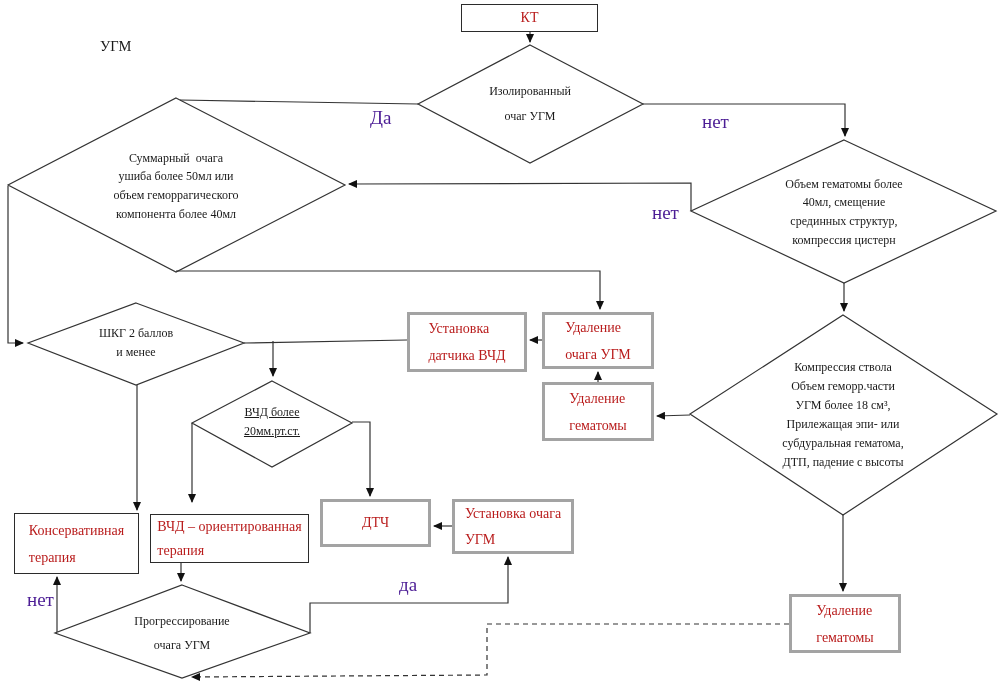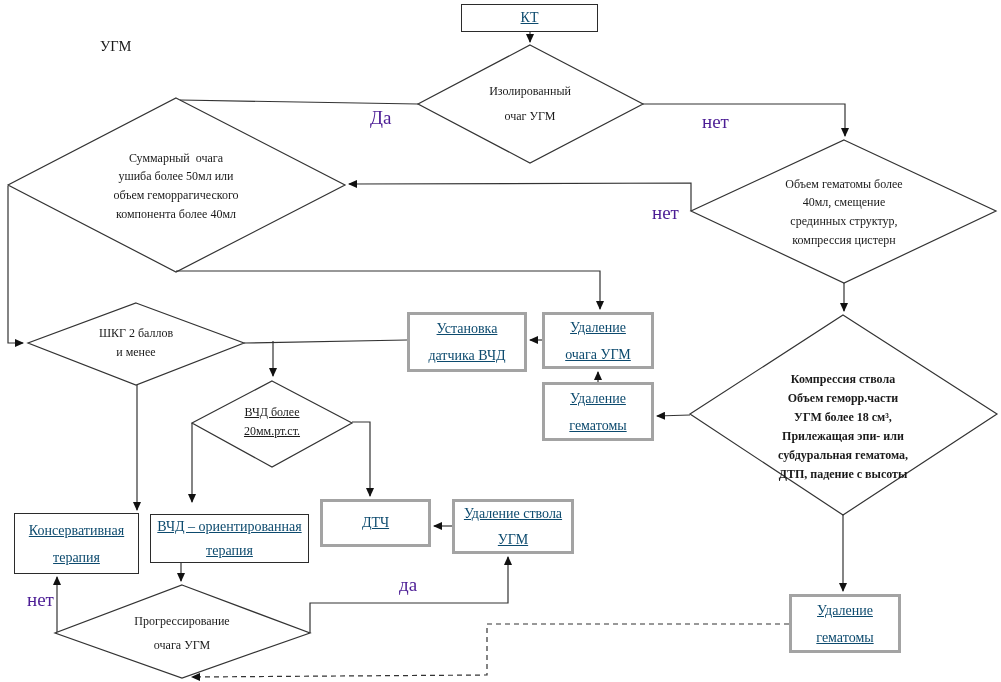--- a/index.html
+++ b/index.html
@@ -2,39 +2,39 @@
 <html><head>
 <meta charset="utf-8">
 <style>
   html,body{margin:0;padding:0;background:#fff;}
   #page{position:relative;width:1001px;height:682px;background:#ffffff;overflow:hidden;
         font-family:"Liberation Serif", serif;color:#1a1a1a;}
   #wires{position:absolute;left:0;top:0;}
   .dlabel{position:absolute;display:flex;align-items:center;justify-content:center;
           text-align:center;white-space:pre-wrap;font-size:12px;line-height:1.55;color:#1a1a1a;}
   .box{position:absolute;background:#fff;border:1px solid #2b2b2b;box-sizing:border-box;
-       display:flex;align-items:center;justify-content:center;text-align:center;
-       white-space:pre-wrap;font-size:14px;line-height:27px;color:#0c4a6e;text-decoration:underline;}
+       display:flex;align-items:center;justify-content:center;text-align:left;
+       white-space:pre-wrap;font-size:14px;line-height:27px;color:#b91c1c;}
   .box.thick{border:3px solid #a3a3a3;}
   .elabel{position:absolute;font-size:19px;color:#4c1d95;}
   #title-label{position:absolute;left:100px;top:38px;font-size:14.5px;}
   
   #n-kt{left:461px;top:4px;width:137px;height:28px;line-height:normal;}
   #n-sensor{left:407px;top:312px;width:120px;height:60px;}
   #n-rfm{left:542px;top:312px;width:112px;height:57px;}
   #n-rhm{left:542px;top:382px;width:112px;height:59px;}
   #n-conservative{left:14px;top:513px;width:125px;height:61px;}
   #n-icptherapy{left:150px;top:494px;width:159px;height:49px;line-height:24px;margin-top:20px;}
   #n-dtch{left:320px;top:499px;width:111px;height:48px;line-height:normal;}
   #n-rfb{left:452px;top:499px;width:122px;height:55px;line-height:26px;}
   #n-rhb{left:789px;top:594px;width:112px;height:59px;}
   #d-isolated{left:430px;top:74px;width:200px;height:60px;line-height:2.1;}
   #d-summary{left:56px;top:145px;width:240px;height:82px;}
   #d-volume{left:724px;top:170px;width:240px;height:84px;}
-  #d-compression{left:723px;top:364px;width:240px;height:126px;line-height:1.58;font-weight:bold;}
+  #d-compression{left:723px;top:352px;width:240px;height:126px;line-height:1.58;}
   #d-gcs{left:56px;top:321px;width:160px;height:44px;}
   #d-icp{left:192px;top:400px;width:160px;height:44px;text-decoration:underline;}
   #d-progression{left:62px;top:608px;width:240px;height:50px;line-height:2.0;}
   #el-yes-top{left:370px;top:107px;}
   #el-no-top{left:702px;top:111px;}
   #el-no-mid{left:652px;top:202px;}
   #el-yes-bottom{left:399px;top:574px;}
   #el-no-bottom{left:27px;top:589px;}
 </style>
 </head>
@@ -91,21 +91,21 @@
 датчика ВЧД</div>
   <div class="box thick" id="n-rfm">Удаление
 очага УГМ</div>
   <div class="box thick" id="n-rhm">Удаление
 гематомы</div>
   <div class="box" id="n-conservative">Консервативная
 терапия</div>
   <div class="box" id="n-icptherapy">ВЧД – ориентированная
 терапия</div>
   <div class="box thick" id="n-dtch">ДТЧ</div>
-  <div class="box thick" id="n-rfb">Удаление ствола
+  <div class="box thick" id="n-rfb">Установка очага
 УГМ</div>
   <div class="box thick" id="n-rhb">Удаление
 гематомы</div>
 
   <div class="dlabel" id="d-isolated">Изолированный
 очаг УГМ</div>
   <div class="dlabel" id="d-summary">Суммарный  очага
 ушиба более 50мл или
 объем геморрагического
 компонента более 40мл</div>

